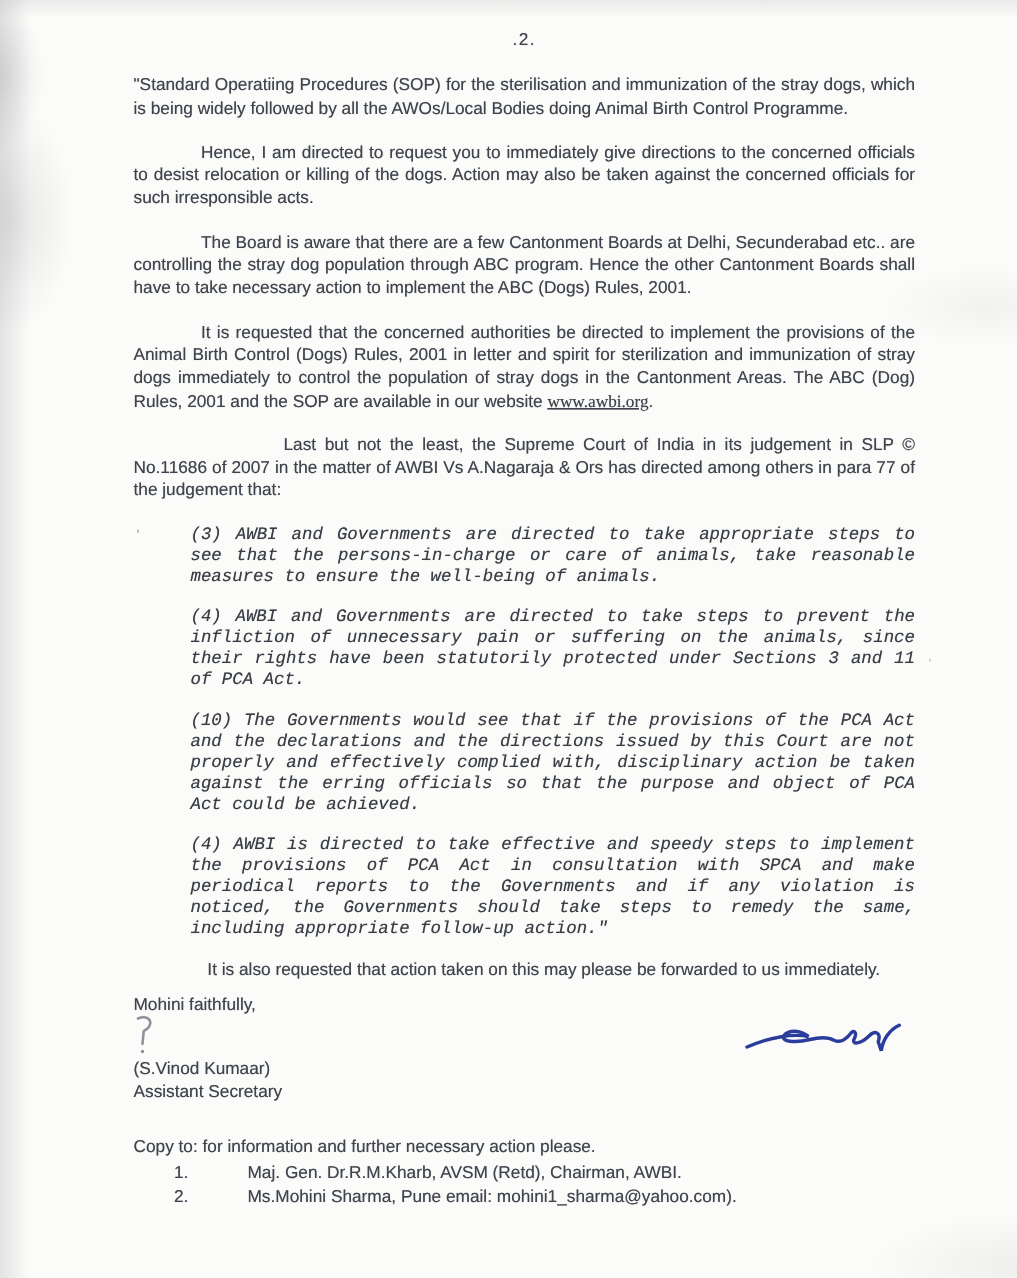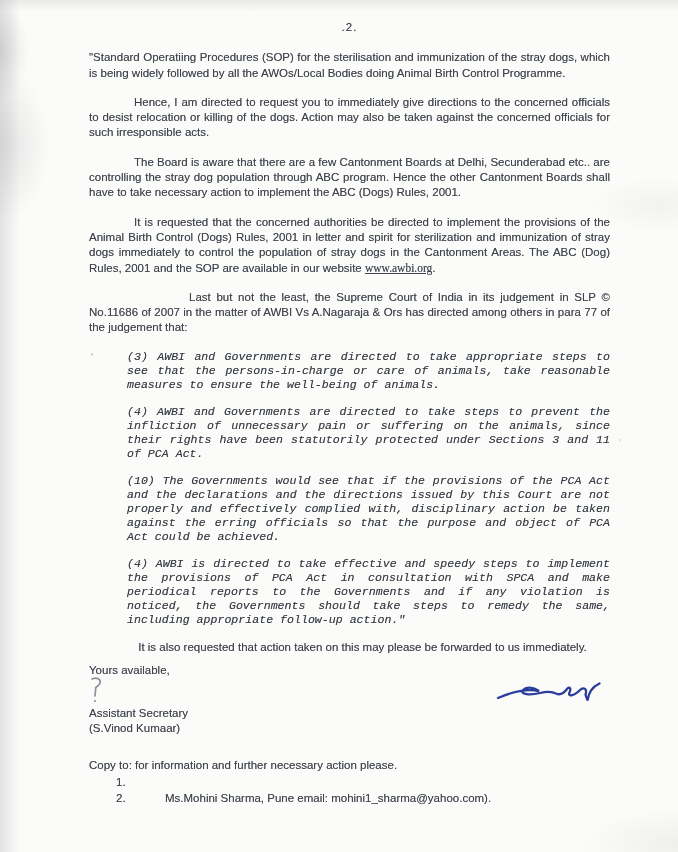--- a/index.html
+++ b/index.html
@@ -70,34 +70,35 @@
     <p class="big-indent">Last but not the least, the Supreme Court of India in its judgement in SLP © No.11686 of 2007 in the matter of AWBI Vs A.Nagaraja &amp; Ors has directed among others in para 77 of the judgement that:</p>
 
     <p class="quote">(3) AWBI and Governments are directed to take appropriate steps to see that the persons-in-charge or care of animals, take reasonable measures to ensure the well-being of animals.</p>
     <p class="quote">(4) AWBI and Governments are directed to take steps to prevent the infliction of unnecessary pain or suffering on the animals, since their rights have been statutorily protected under Sections 3 and 11 of PCA Act.</p>
     <p class="quote">(10) The Governments would see that if the provisions of the PCA Act and the declarations and the directions issued by this Court are not properly and effectively complied with, disciplinary action be taken against the erring officials so that the purpose and object of PCA Act could be achieved.</p>
     <p class="quote">(4) AWBI is directed to take effective and speedy steps to implement the provisions of PCA Act in consultation with SPCA and make periodical reports to the Governments and if any violation is noticed, the Governments should take steps to remedy the same, including appropriate follow-up action."</p>
 
     <p class="closing">It is also requested that action taken on this may please be forwarded to us immediately.</p>
 
     <div class="signoff">
-      <p class="sal">Yours available,</p>
+      <p class="sal">Mohini faithfully,</p>
       <div class="signature-wrap">
         <svg width="110" height="26" viewBox="0 0 110 26">
           <path d="M2 19 C 18 12, 33 10, 43 12 C 37 7.5, 30 7.5, 26.5 11.5 C 24.5 15.5, 34 16.5, 44 14 C 52 12, 56.5 12.5, 60 14.5 C 64 16.5, 68 14, 71.5 9.5 C 73.5 7.5, 75.5 9.5, 73.5 13.5 C 71.5 17.5, 77.5 17.5, 83.5 11.5 C 87.5 7.5, 91.5 9.5, 89.5 15.5 L 91.5 21.5 C 92.5 14, 97 7.5, 103.5 4.5" fill="none" stroke="#2b3d9b" stroke-width="2.3" stroke-linecap="round"></path>
         </svg>
       </div>
+      <p class="line">(S.Vinod Kumaar)</p>
       <p class="line">Assistant Secretary</p>
-      <p class="line">(S.Vinod Kumaar)</p>
     </div>
 
     <div class="copy-block">
       <div>Copy to: for information and further necessary action please.</div>
       <div class="cc-row">
         <span class="num">1.</span>
+        <span>Maj. Gen. Dr.R.M.Kharb, AVSM (Retd), Chairman, AWBI.</span>
       </div>
       <div class="cc-row">
         <span class="num">2.</span>
         <span>Ms.Mohini Sharma, Pune email: mohini1_sharma@yahoo.com).</span>
       </div>
     </div>
 
   </div>
 
   <div class="pen-mark">

